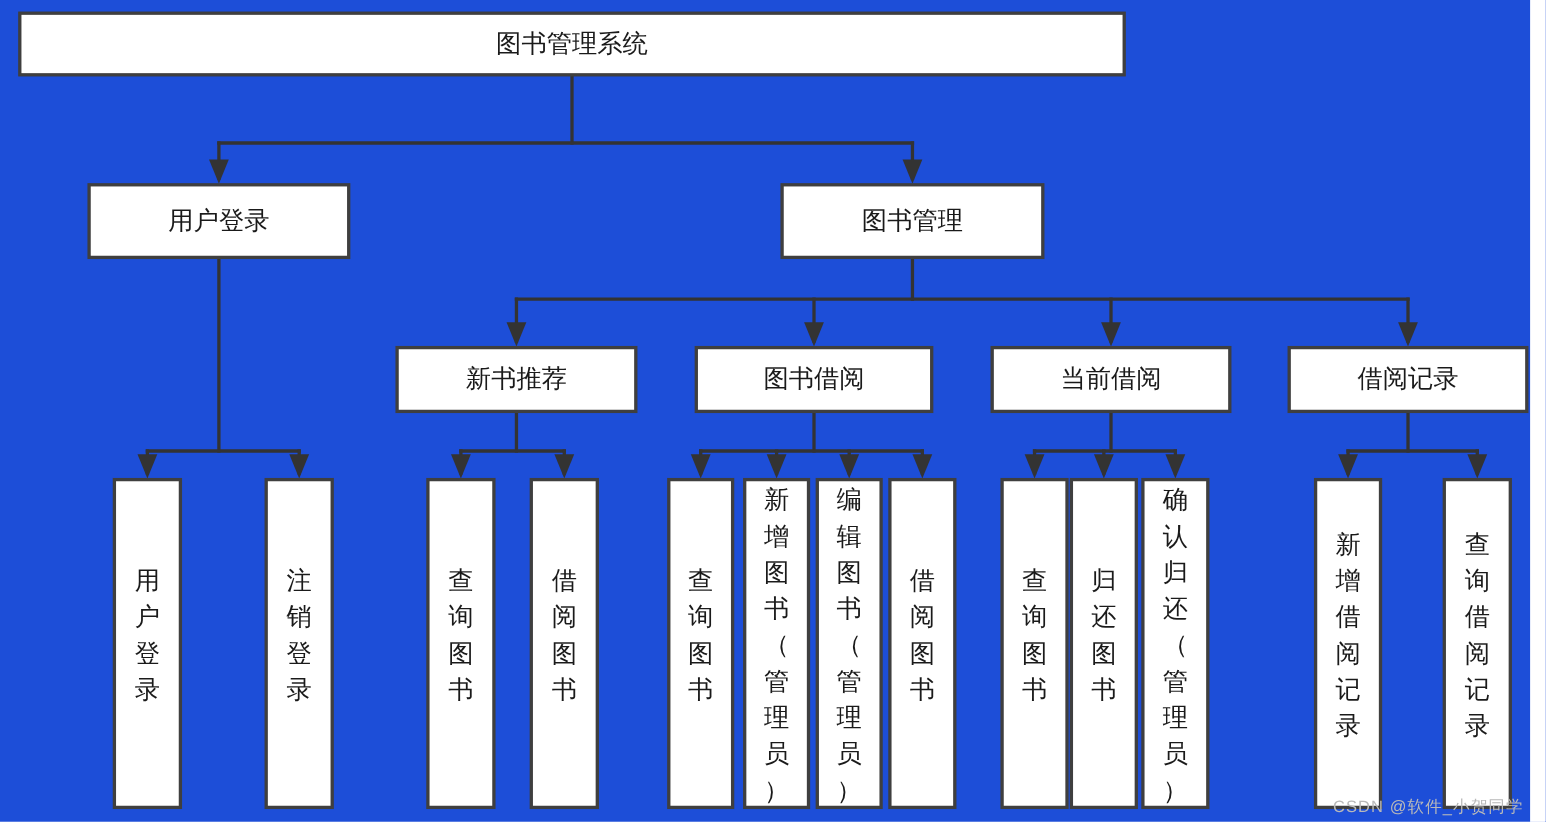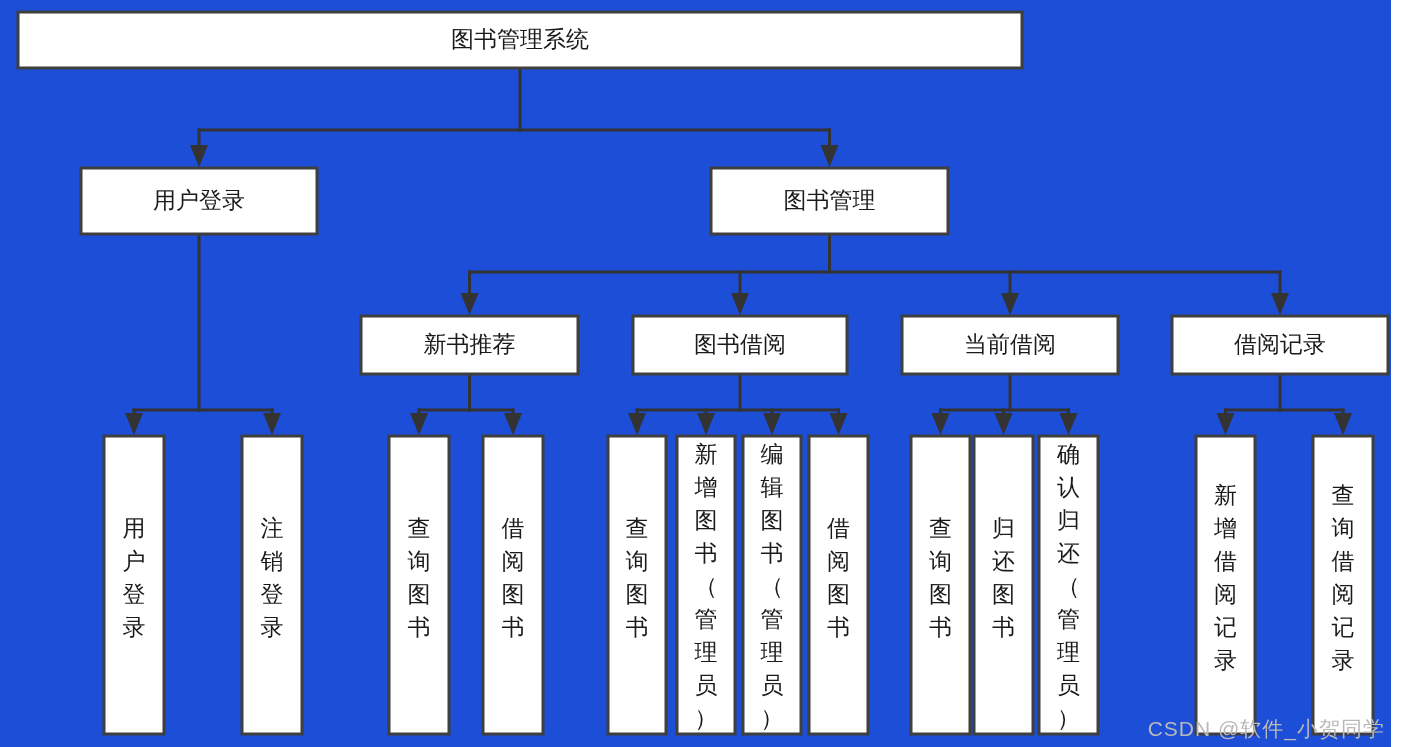--- a/index.html
+++ b/index.html
@@ -7,21 +7,21 @@
        font-family:"Liberation Sans","DejaVu Sans",sans-serif;}
   #stage{position:relative;width:1391px;height:747px;background:#1d4ed8;}
   svg#diagram{position:absolute;left:0;top:0;width:1405px;height:747px;display:block;}
   .boxrect{fill:#ffffff;stroke:#3f3f3f;stroke-width:3;}
   .connector{fill:none;stroke:#333333;stroke-width:3;stroke-linecap:square;}
   .arrowhead{fill:#333333;stroke:none;}
   .boxlabel{font-family:"Liberation Sans","DejaVu Sans",sans-serif;
             font-size:23px;fill:#1a1a1a;text-anchor:middle;dominant-baseline:middle;}
   .vlabel{font-family:"Liberation Sans","DejaVu Sans",sans-serif;
           font-size:23px;fill:#1a1a1a;text-anchor:middle;}
-  .watermark{position:absolute;right:6px;bottom:4px;font-size:21px;color:#b9b9b9;
+  .watermark{position:absolute;right:6px;bottom:4px;font-size:15px;color:#b9b9b9;
              letter-spacing:1px;white-space:nowrap;
              font-family:"Liberation Sans","DejaVu Sans",sans-serif;}
 </style>
 </head>
 <body>
 
 <div id="stage">
   <svg id="diagram" viewBox="0 0 1405 747">
     <g id="connectors">
         <line x1="520" y1="68" x2="520" y2="130" class="connector"></line>

